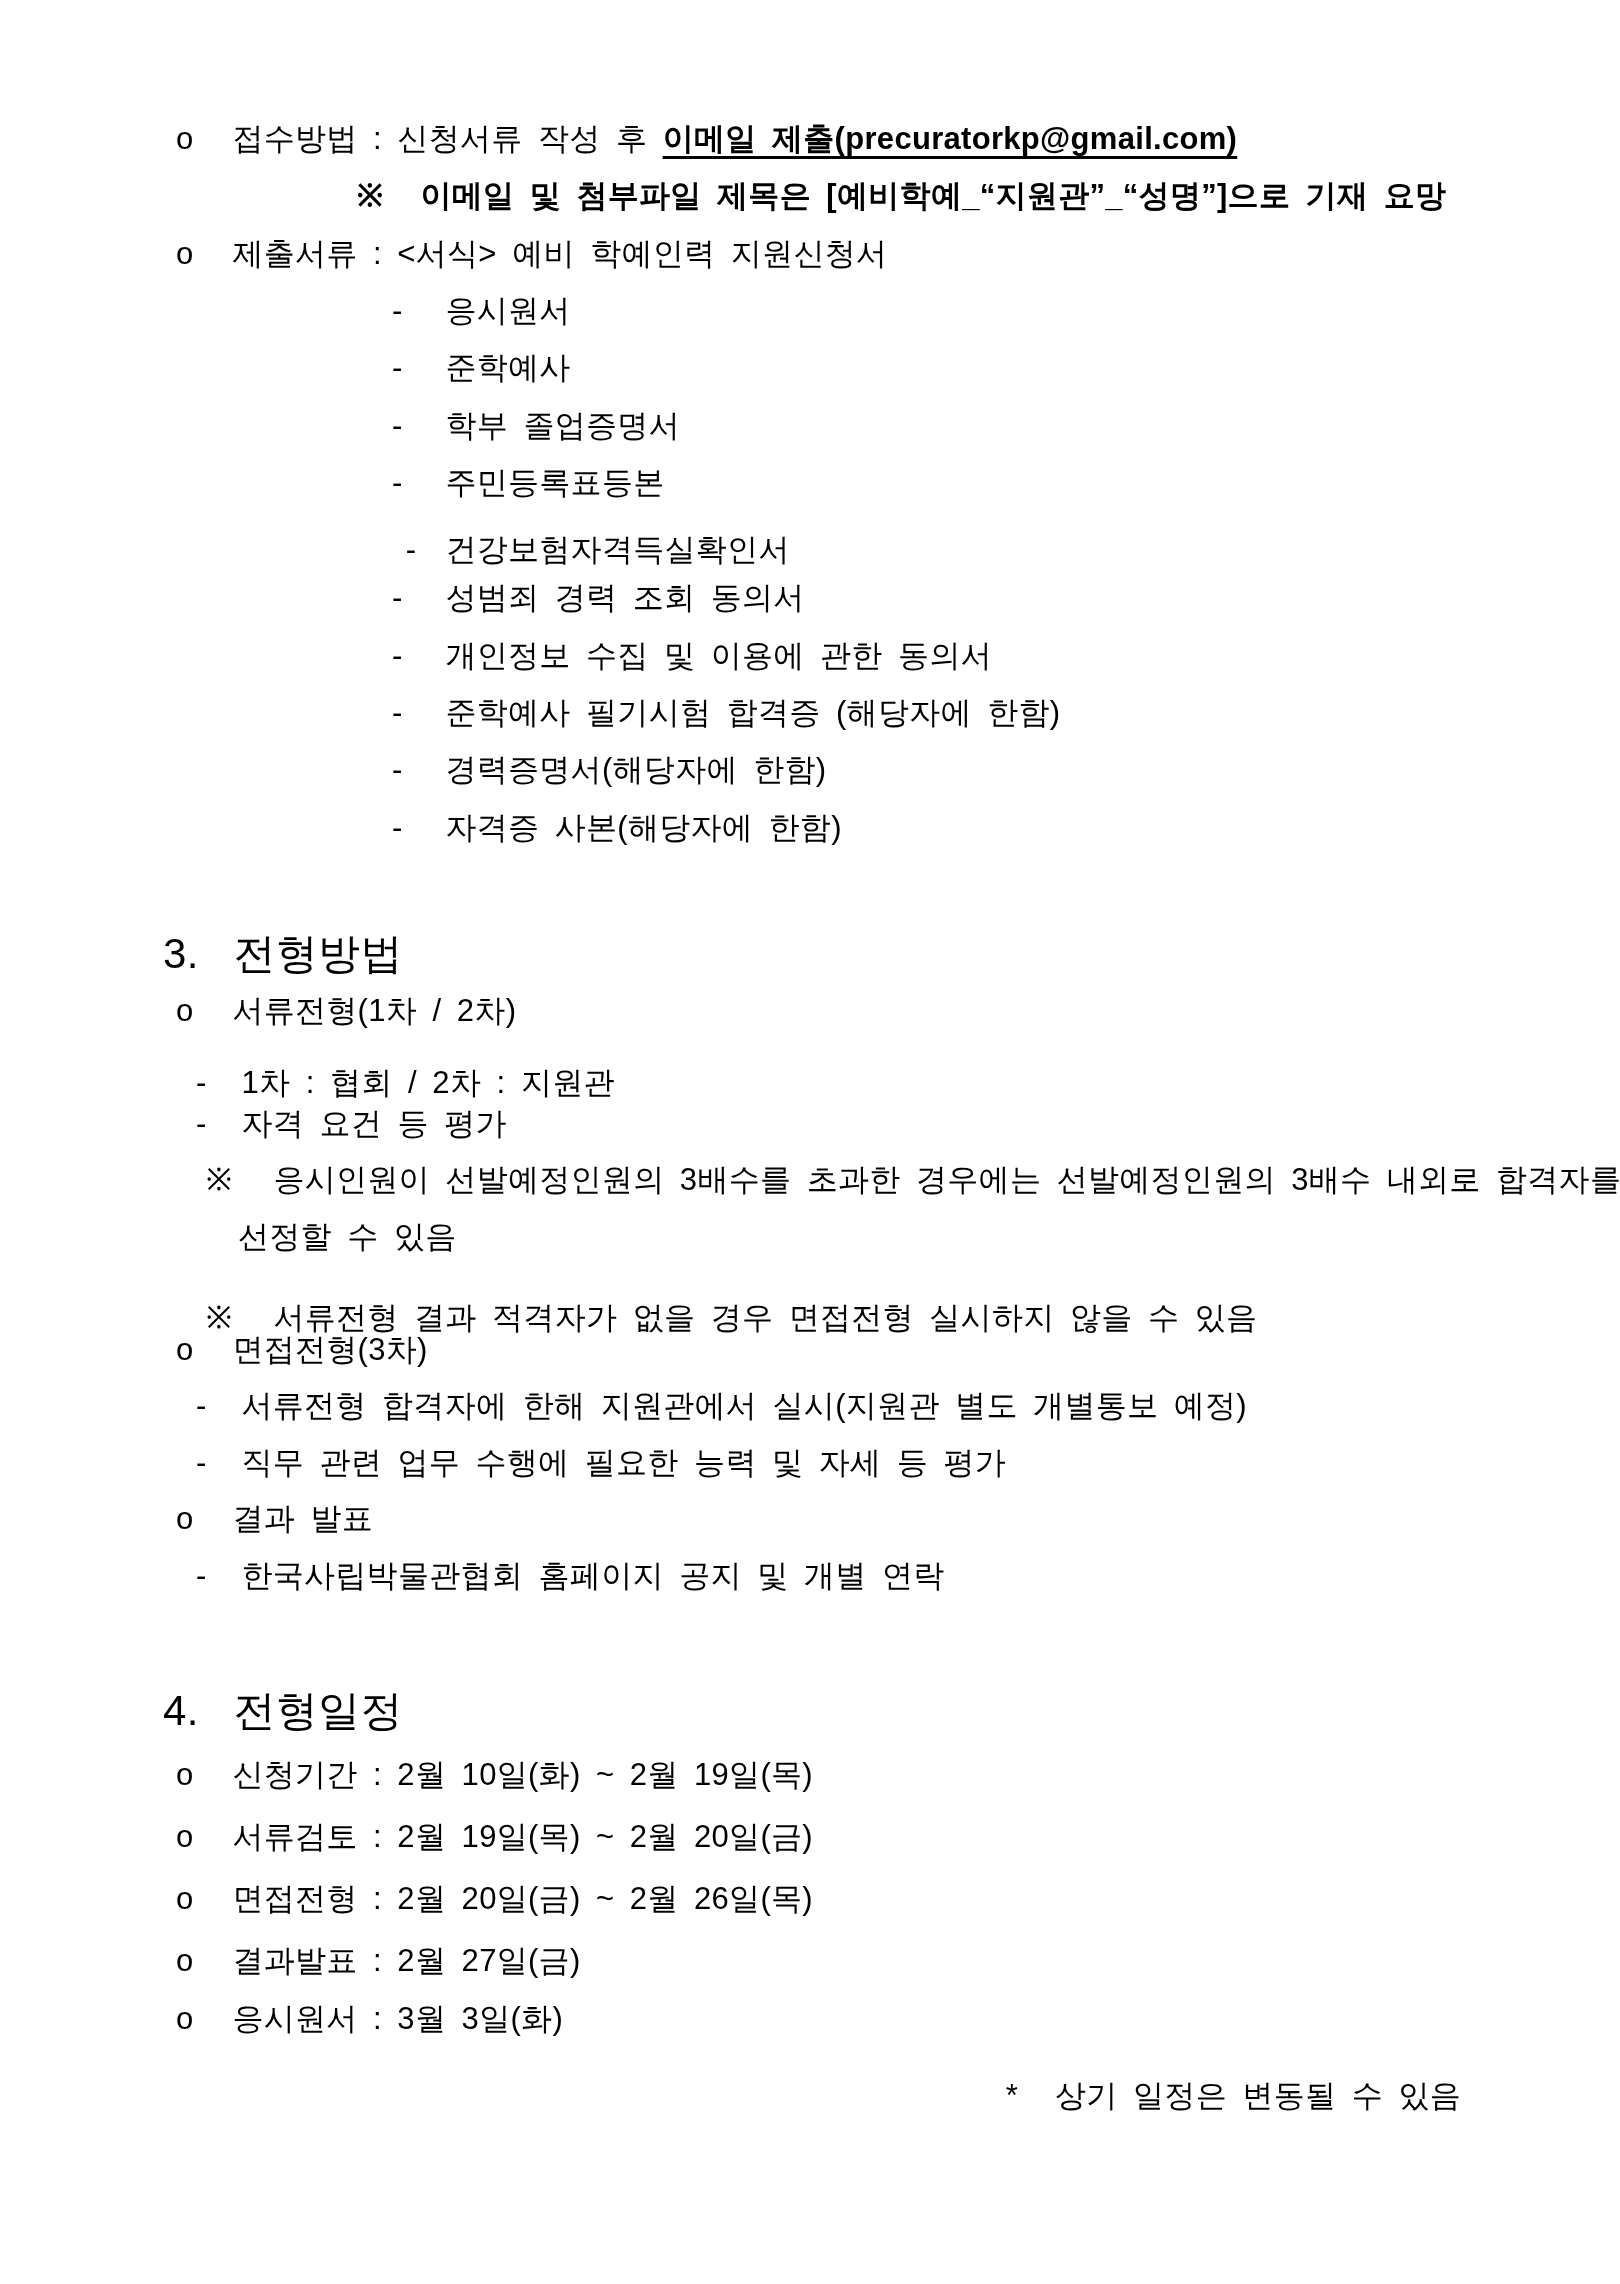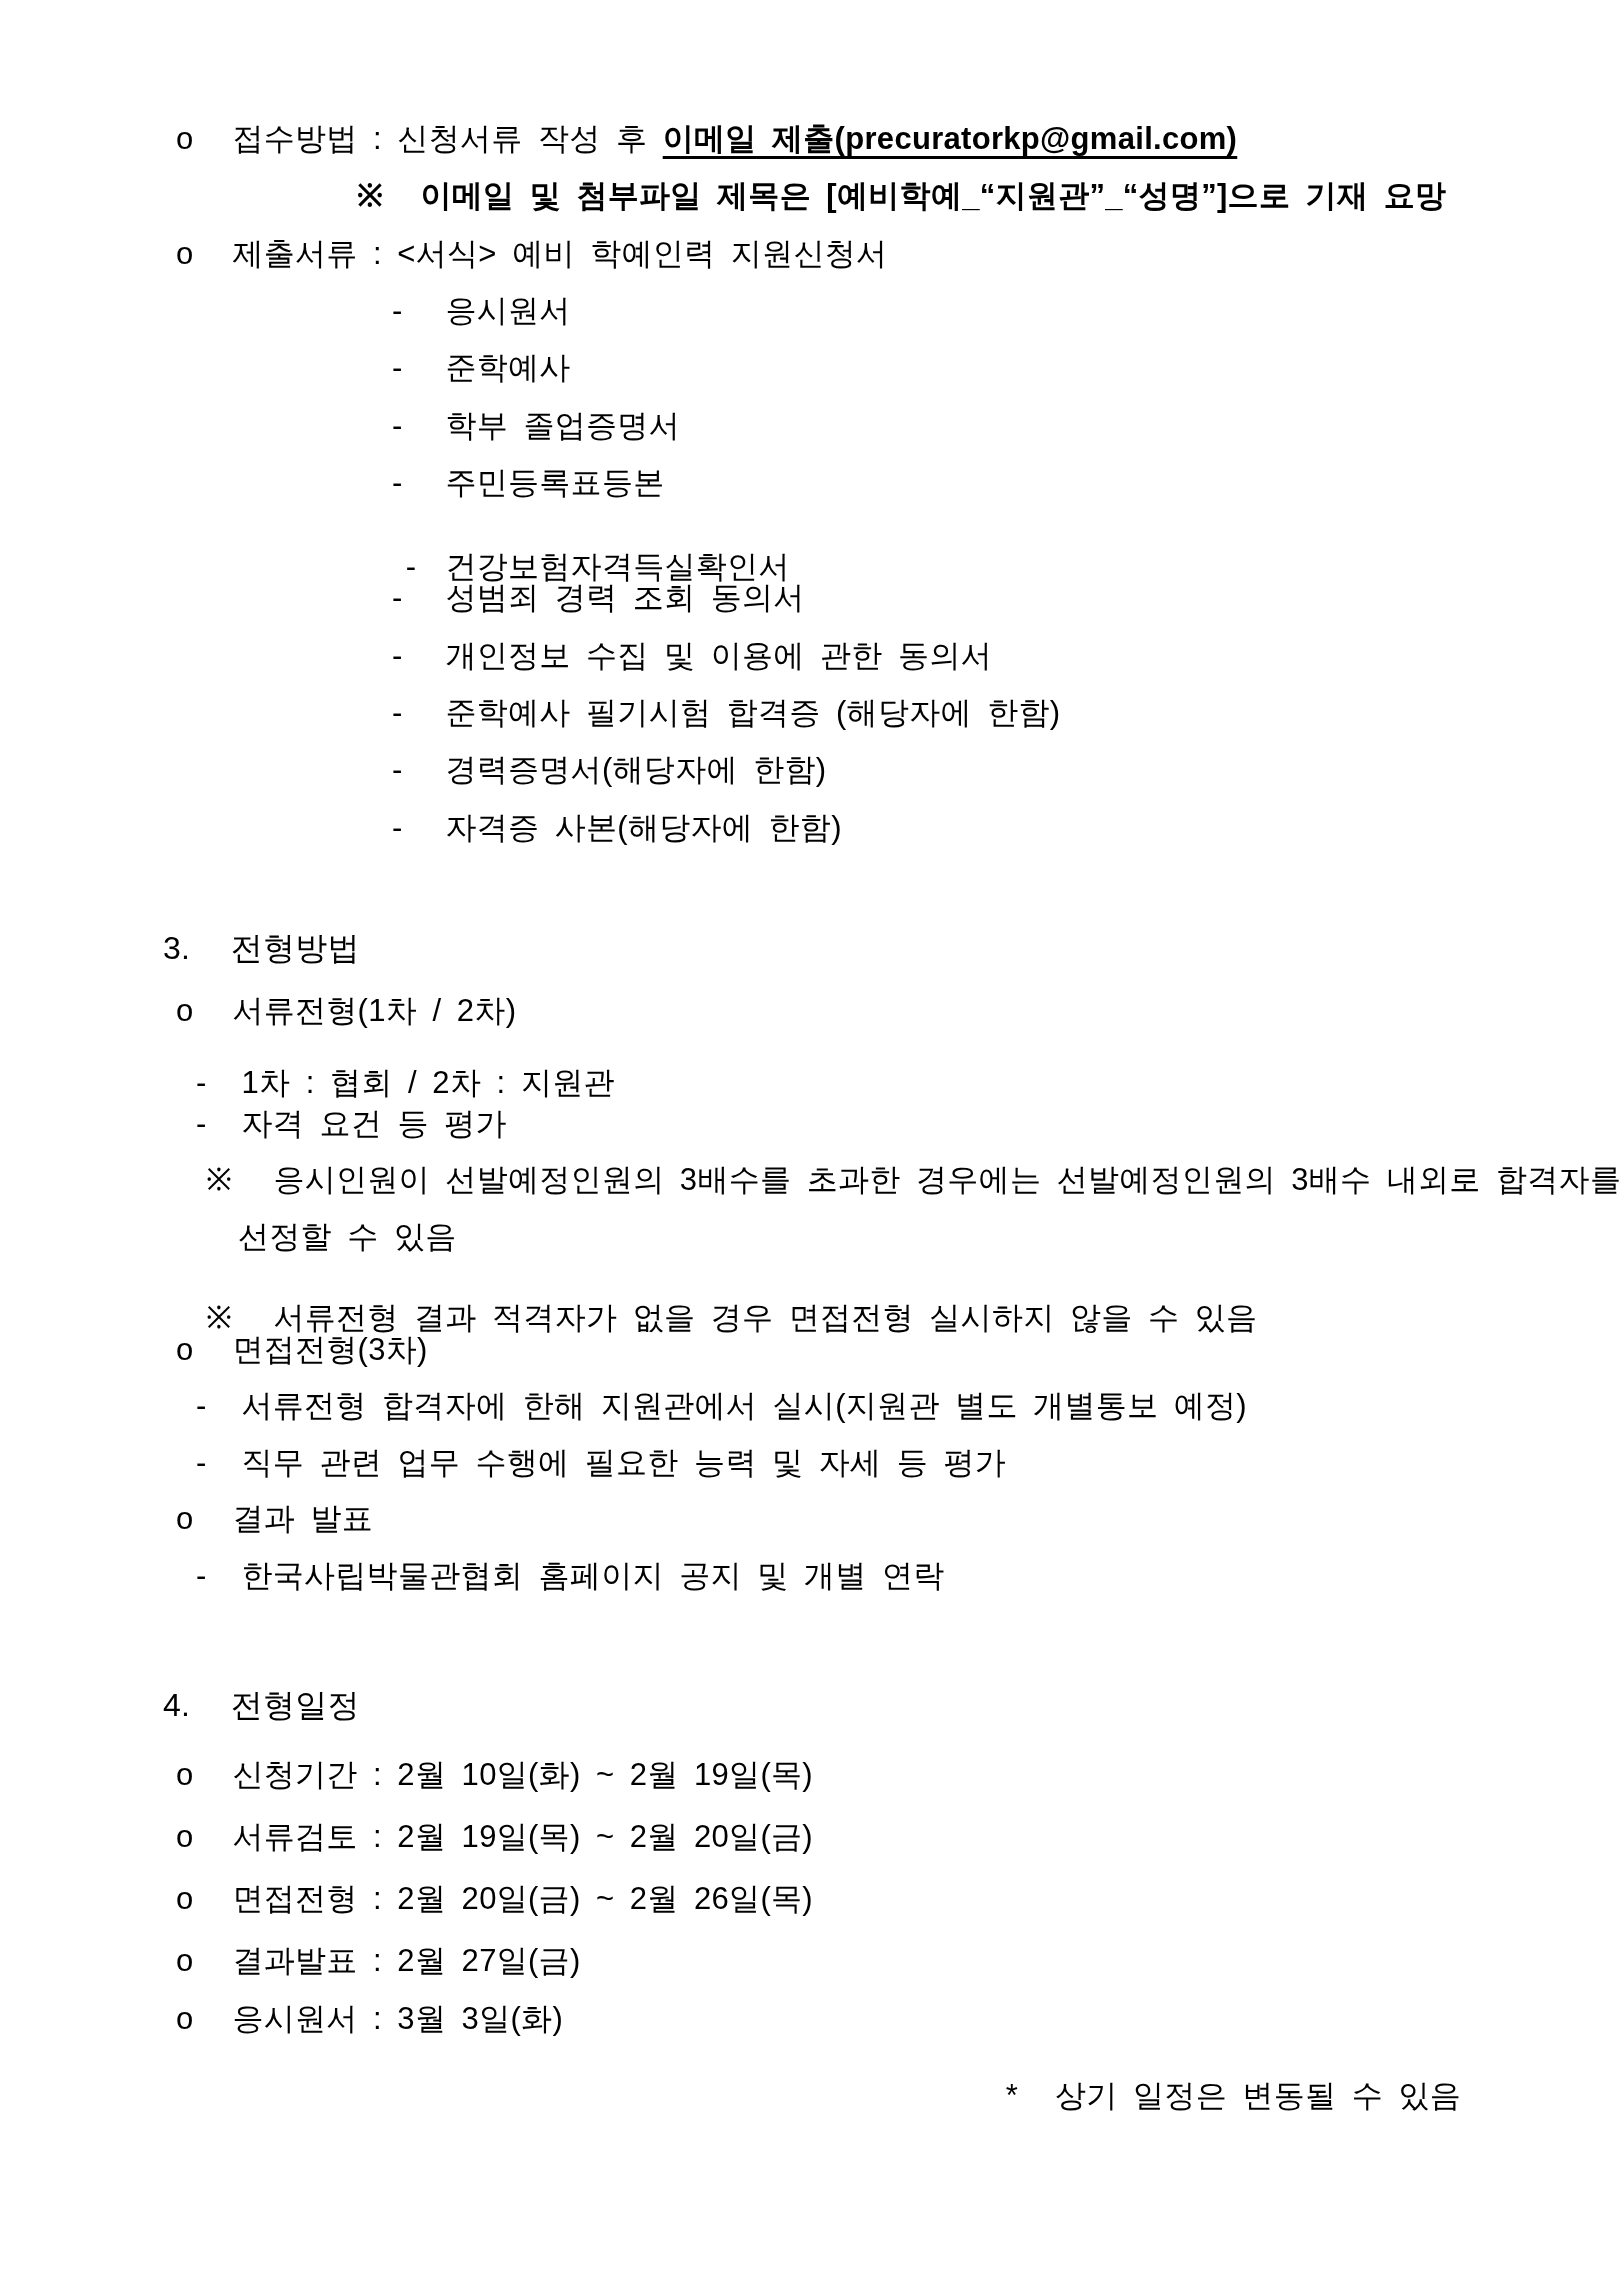--- a/index.html
+++ b/index.html
@@ -27,21 +27,21 @@
   .o-item .marker    { width: 41px; }
   .dash-sub          { left: 392px; }
   .dash-sub .marker  { width: 38px; }
   .dash              { left: 196px; }
   .dash .marker      { width: 30px; }
   .note              { left: 206px; }
   .note .marker      { width: 52px; }
   .note-deep         { left: 357px; font-weight: bold; }
   .note-deep .marker { width: 48px; }
   .cont              { left: 238px; }
-  .header            { left: 163px; font-size: 32px; }
+  .header            { left: 163px; font-size: 42px; }
   .header .marker    { width: 52px; }
   .right-note        { left: auto; right: 159px; }
   .right-note .marker{ width: 34px; }
 
   .part-bold-underline {
     font-weight: bold;
     text-decoration: underline;
     text-decoration-thickness: 2.6px;
     text-underline-offset: 6.5px;
   }
@@ -71,21 +71,21 @@
     <span class="text">준학예사</span>
   </div>
     <div class="line dash-sub" style="top: 408px;">
     <span class="marker">-</span>
     <span class="text">학부 졸업증명서</span>
   </div>
     <div class="line dash-sub" style="top: 465px;">
     <span class="marker">-</span>
     <span class="text">주민등록표등본</span>
   </div>
-    <div class="line dash-sub" style="top: 549px; text-align: center;">
+    <div class="line dash-sub" style="top: 532px; text-align: center;">
     <span class="marker">-</span>
     <span class="text">건강보험자격득실확인서</span>
   </div>
     <div class="line dash-sub" style="top: 580px;">
     <span class="marker">-</span>
     <span class="text">성범죄 경력 조회 동의서</span>
   </div>
     <div class="line dash-sub" style="top: 638px;">
     <span class="marker">-</span>
     <span class="text">개인정보 수집 및 이용에 관한 동의서</span>

